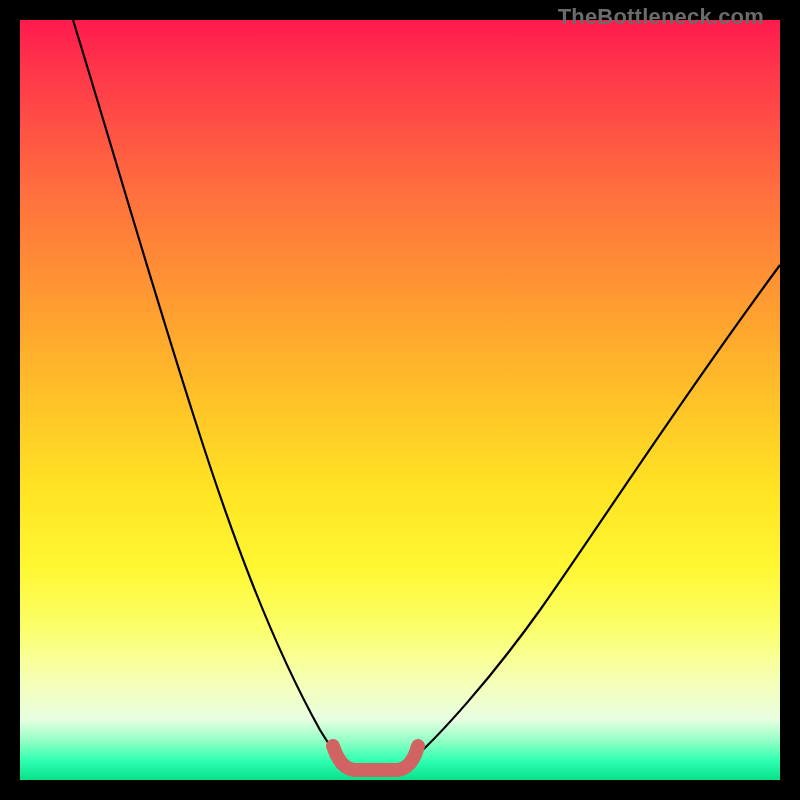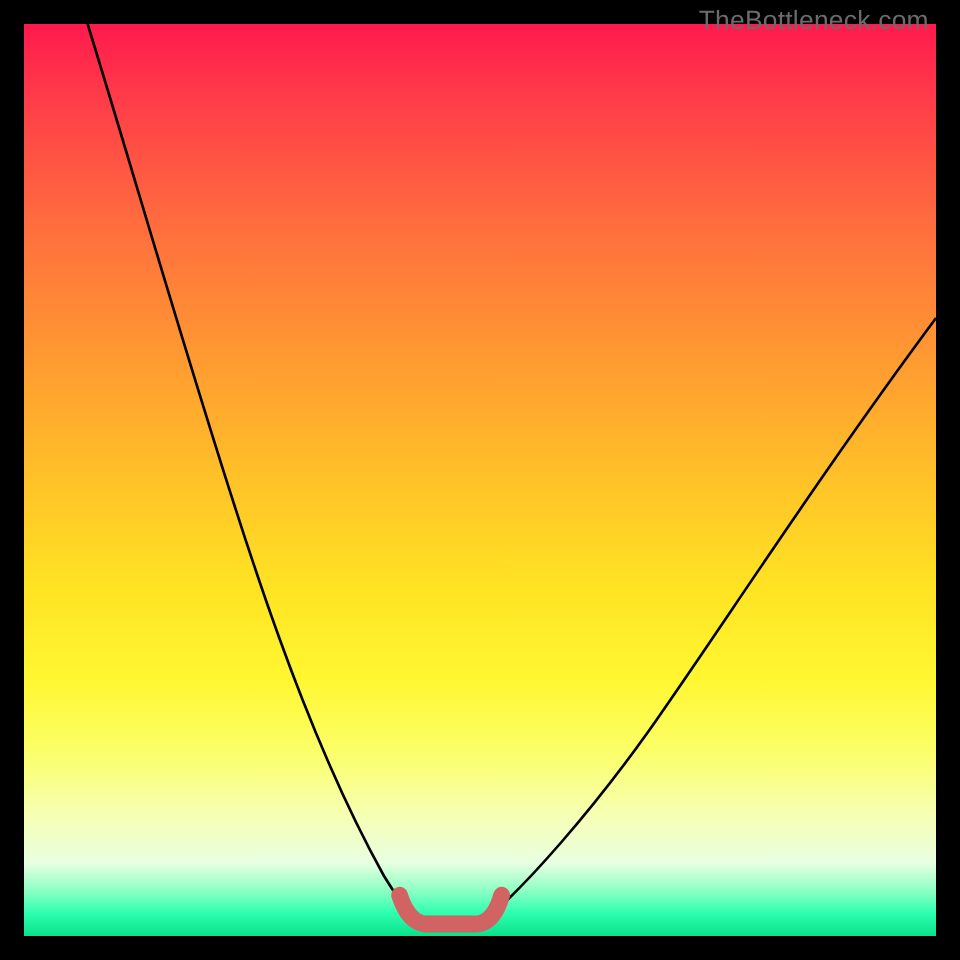--- a/index.html
+++ b/index.html
@@ -38,24 +38,24 @@
       #f6ffb6 87%,
       #e8ffe1 92%,
       #8dffc4 95%,
       #2dffb0 97.5%,
       #09e28a 100%
     );
   }
   .watermark {
     position: absolute;
     top: 4px;
-    right: 26px;
+    right: 36px;
     color: #6b6b6b;
     font-size: 22px;
-    font-weight: 400;
+    font-weight: 700;
     letter-spacing: 0.2px;
     user-select: none;
   }
   svg.curve {
     position: absolute;
     left: 0;
     top: 0;
     width: 760px;
     height: 760px;
     overflow: visible;

